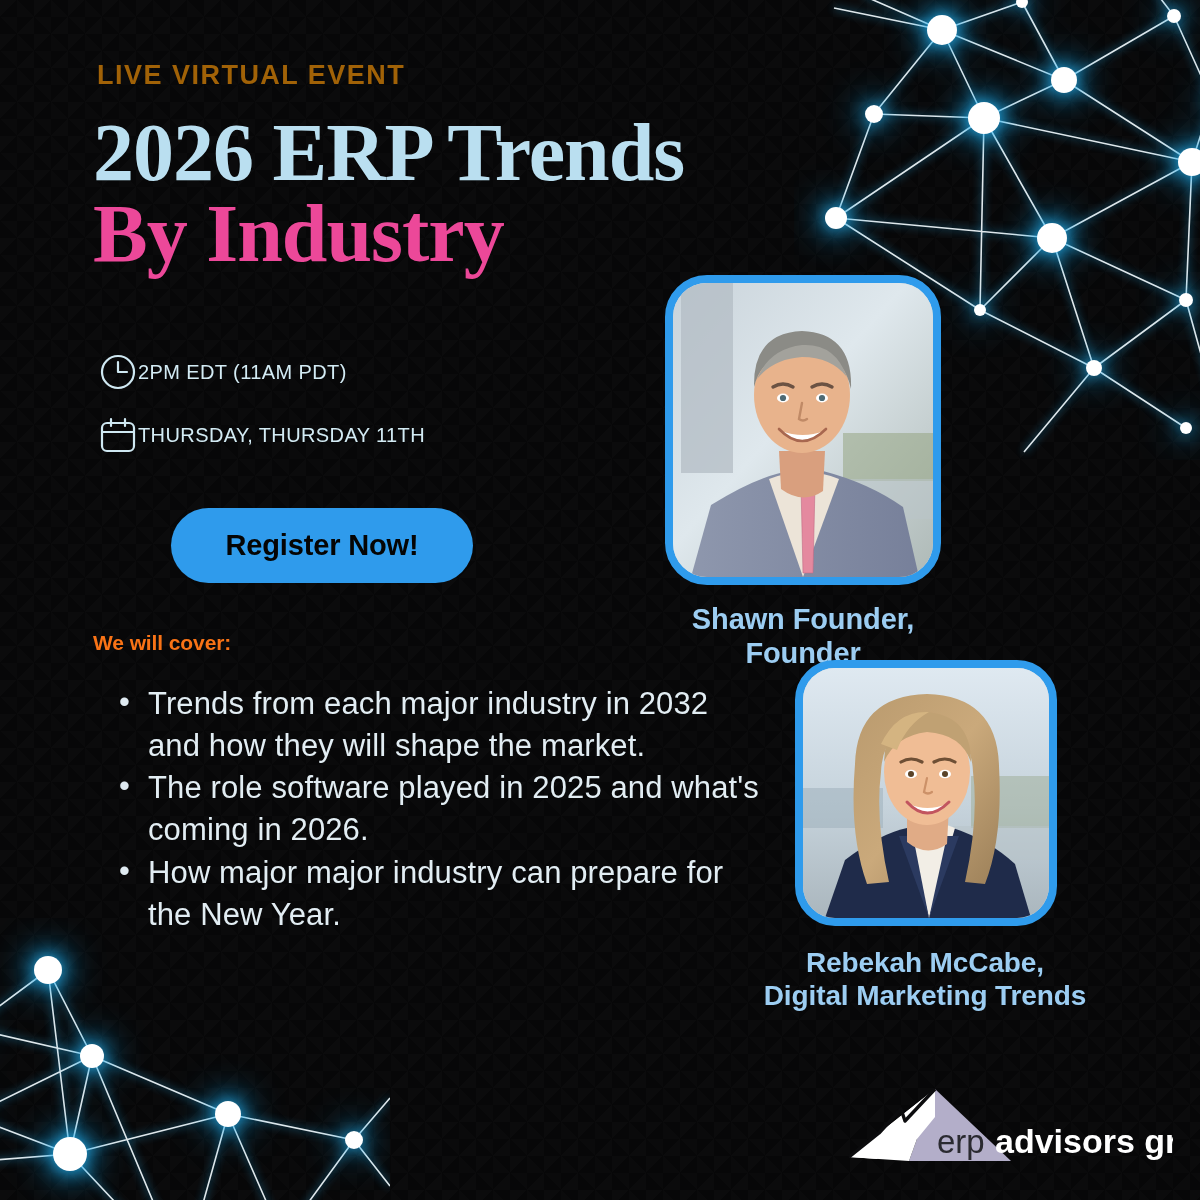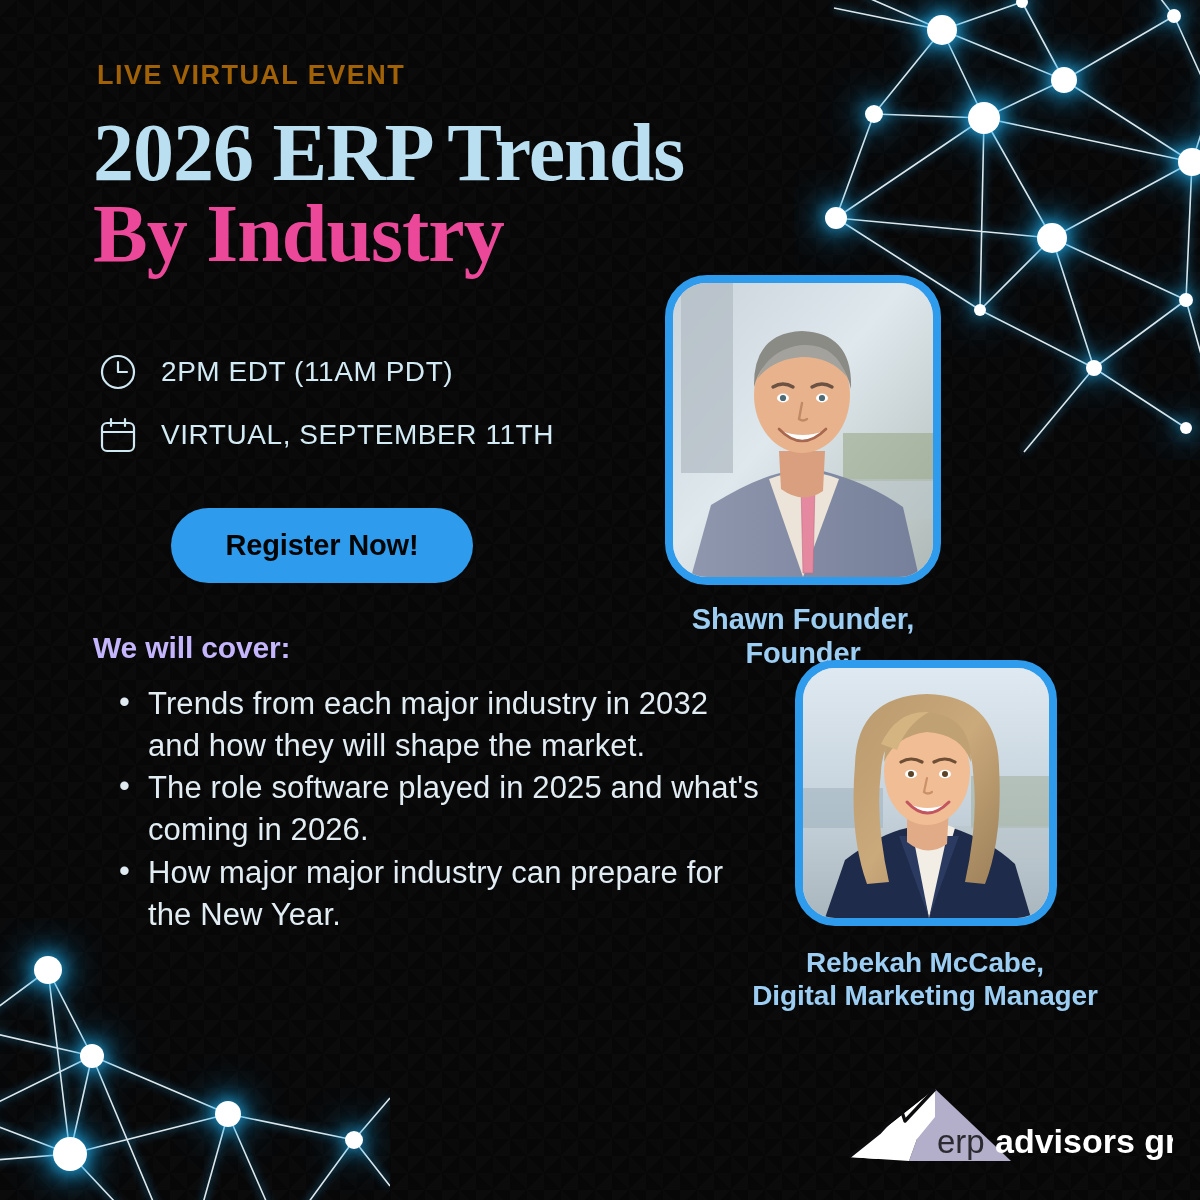--- a/index.html
+++ b/index.html
@@ -53,43 +53,43 @@
     font-size:82px; font-weight:bold; line-height:.99;
     letter-spacing:-.012em;
     font-family:Liberation Serif, serif;
   }
   #headline .l1 { display:block; color:#badff0; }
   #headline .l2 { display:block; color:#ec4899; }
 
   
   .meta {
     position:absolute; left:98px;
-    display:flex; align-items:center; gap:23px;
-    color:#d3ebf4; font-size:28px; letter-spacing:.02em;
+    display:flex; align-items:center; 
+    color:#d3ebf4; font-size:20px; letter-spacing:.02em;
   }
   #meta-time { top:352px; }
   #meta-date { top:415px; }
   .meta .ico { width:40px; height:40px; flex:0 0 40px; display:block; }
   .meta .ico svg { width:100%; height:100%; display:block; }
 
   
   #cta {
     position:absolute; left:171px; top:508px;
     width:302px; height:75px;
     background:#2f9bec; border:none; border-radius:38px;
     color:#050505; font-family:"Liberation Sans", sans-serif;
     font-size:29px; font-weight:bold; letter-spacing:-.005em;
     cursor:pointer;
     display:flex; align-items:center; justify-content:center;
   }
 
   
   #cover-heading {
     position:absolute; left:93px; top:631px;
-    font-size:30px; font-weight:bold; color:#c4b5fd;
+    font-size:21px; font-weight:bold; color:#f97316;
     letter-spacing:-.005em;
   }
   #bullets {
     position:absolute; left:112px; top:683px;
     width:650px;
     list-style:none;
     color:#e2edf3; font-size:31px; line-height:1.36;
     letter-spacing:.004em;
   }
   #bullets li { position:relative; padding-left:36px; }
@@ -190,21 +190,21 @@
     <span>2PM EDT (11AM PDT)</span>
   </div>
 
   <div class="meta" id="meta-date">
     <span class="ico">
       <svg viewBox="0 0 40 40" xmlns="http://www.w3.org/2000/svg" fill="none" stroke="#cfe8f2" stroke-width="2.2" stroke-linecap="round">
         <rect x="4" y="8" width="32" height="28" rx="5"></rect>
         <path d="M4 17 L36 17 M13 4 L13 11 M27 4 L27 11"></path>
       </svg>
     </span>
-    <span>VIRTUAL, SEPTEMBER 11TH</span>
+    <span>THURSDAY, THURSDAY 11TH</span>
   </div>
 
   <button id="cta">Register Now!</button>
 
   <div id="cover-heading">We will cover:</div>
 
   <ul id="bullets">
     <li>Trends from each major industry in 2032 and how they will shape the market.</li>
     <li>The role software played in 2025 and what's coming in 2026.</li>
     <li>How major major industry can prepare for the New Year.</li>
@@ -301,21 +301,21 @@
           <circle cx="108" cy="106" r="3" fill="#5b4328"></circle>
           <circle cx="142" cy="106" r="3" fill="#5b4328"></circle>
 
           <path d="M124 110 L121 124 Q125 127 129 124" stroke="#cc9168" stroke-width="2.2" fill="none" stroke-linecap="round"></path>
           <path d="M106 136 Q124 152 144 136 Q124 144 106 136 Z" fill="#ffffff"></path>
           <path d="M104 134 Q124 156 146 134" stroke="#c2555f" stroke-width="3" fill="none" stroke-linecap="round"></path>
         </svg>
       </div>
     </div>
     <div class="speaker-name">Rebekah McCabe,
-Digital Marketing Manager</div>
+Digital Marketing Trends</div>
   </div>
 
   <div id="logo">
     <svg viewBox="0 0 330 105" xmlns="http://www.w3.org/2000/svg">
 
       <path d="M92 6 L168 78 L66 78 Z" fill="#b3aec9"></path>
 
       <path d="M92 6 L66 78 L6 74 Z" fill="#ffffff"></path>
       <path d="M92 6 L6 74 L34 76 L70 44 L74 56 L92 34 Z" fill="#ffffff"></path>
       <path d="M92 6 L62 38 L58 26 L36 50 L6 74" fill="none" stroke="#0c0c0e" stroke-width="3.4" stroke-linejoin="round"></path>

